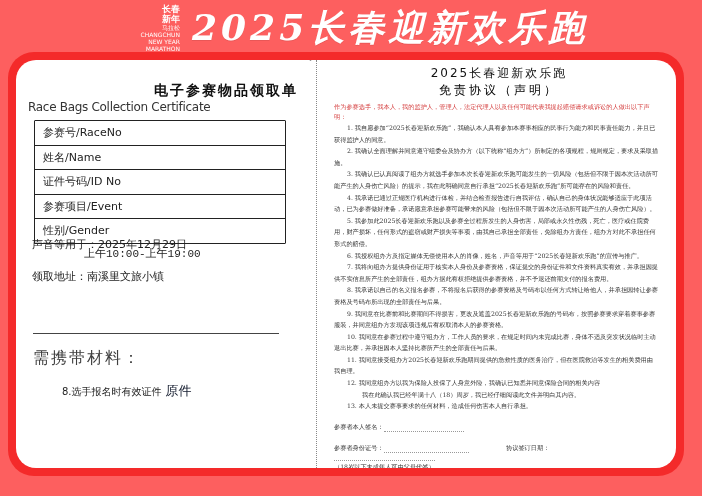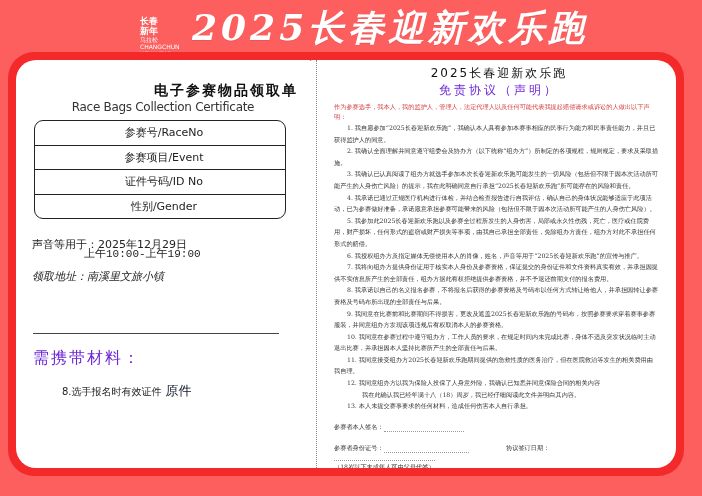--- a/index.html
+++ b/index.html
@@ -1,41 +1,41 @@
 <!DOCTYPE html>
 <html><head>
 <meta charset="utf-8">
 <style>
   html,body{margin:0;padding:0;}
   body{width:702px;height:496px;overflow:hidden;background:#fd5f5f;font-family:"DejaVu Sans","Liberation Sans",sans-serif;position:relative;}
   .banner{position:absolute;left:0;top:0;width:702px;height:56px;}
-  .logo{position:absolute;left:140px;top:16px;width:40px;height:46px;color:#fff;font-size:6px;line-height:7px;text-align:left;}
+  .logo{position:absolute;left:140px;top:4px;width:40px;height:46px;color:#fff;font-size:6px;line-height:7px;text-align:right;}
   .logo .big{font-size:9px;line-height:10px;font-weight:bold;}
   .banner-title{position:absolute;left:192px;top:4px;height:46px;line-height:46px;color:#fff;font-size:36px;font-weight:bold;letter-spacing:4px;font-family:"DejaVu Serif",serif;font-style:italic;text-shadow:0 1px 0 rgba(0,0,0,.08);}
   .card{position:absolute;left:8px;top:52px;width:676px;height:424px;background:#f42a2a;border-radius:26px;}
   .inner{position:absolute;left:8px;top:8px;width:660px;height:408px;background:#fff;border-radius:20px;overflow:hidden;}
   .cutline{position:absolute;left:300px;top:0;height:408px;border-left:1px dotted #888;}
   .scissors{position:absolute;left:293px;top:-8px;font-size:11px;color:#333;}
   
   .left{position:absolute;left:12px;top:0;width:270px;height:408px;}
   .ltitle{position:absolute;left:0;width:270px;top:22px;text-align:right;font-size:14px;font-weight:bold;color:#111;letter-spacing:2px;}
-  .lsub{position:absolute;left:0;width:270px;top:40px;text-align:center;font-size:12px;color:#333;letter-spacing:-0.3px;}
-  .table{position:absolute;left:6px;top:60px;width:250px;border:1.5px solid #222;border-radius:9px;overflow:hidden;text-align:center;}
+  .lsub{position:absolute;left:0;width:270px;top:40px;font-size:12px;color:#333;letter-spacing:-0.3px;}
+  .table{position:absolute;left:6px;top:60px;width:250px;border:1.5px solid #222;border-radius:1px;overflow:hidden;}
   .row{height:23.5px;line-height:23.5px;border-bottom:1.5px solid #222;padding-left:8px;font-size:11px;color:#222;}
   .row:last-child{border-bottom:none;}
   .info{position:absolute;left:4px;font-size:11px;color:#222;}
   .hr{position:absolute;left:5px;top:273px;width:246px;border-top:1px solid #444;}
-  .need{position:absolute;left:5px;top:288px;font-size:16px;color:#6d28d9;letter-spacing:2px;}
+  .need{position:absolute;left:5px;top:288px;font-size:16px;color:#404040;letter-spacing:2px;}
   .item1{position:absolute;left:34px;top:322px;font-size:10px;color:#222;}
   .item1 .red{color:#0f172a;font-size:13px;margin-left:4px;}
   .tip{position:absolute;left:5px;top:348px;width:252px;font-size:10px;line-height:21px;color:#222;}
   
   .right{position:absolute;left:318px;top:0;width:330px;height:408px;}
   .rtitle{position:absolute;left:0;width:330px;top:5px;text-align:center;font-size:12px;color:#111;letter-spacing:2px;}
-  .rsub{position:absolute;left:0;width:330px;top:22px;text-align:center;font-size:12px;color:#6d28d9;letter-spacing:3px;}
+  .rsub{position:absolute;left:0;width:330px;top:22px;text-align:center;font-size:12px;color:#000000;letter-spacing:3px;}
   .intro{position:absolute;left:0;top:42px;width:325px;font-size:6.2px;line-height:10px;color:#d43a3a;font-family:"DejaVu Serif",serif;}
   .clauses{position:absolute;left:0;top:62px;width:325px;font-size:6.2px;line-height:11.6px;color:#333;font-family:"DejaVu Serif",serif;}
   .clauses p{margin:0;text-indent:13px;}
   .clauses p.ind2{text-indent:28px;}
   .sig{position:absolute;left:0;font-size:6.2px;color:#333;font-family:"DejaVu Serif",serif;}
   .line{display:inline-block;border-bottom:1px dotted #999;vertical-align:bottom;}
 </style>
 </head>
 <body>
 
@@ -54,29 +54,30 @@
 <div class="card">
   <div class="inner">
     <div class="cutline"></div>
     <div class="scissors">✂</div>
 
     <div class="left">
       <div class="ltitle">电子参赛物品领取单</div>
       <div class="lsub">Race Bags Collection Certificate</div>
       <div class="table">
         <div class="row">参赛号/RaceNo</div>
+        <div class="row">姓名/Name</div>
+        <div class="row">证件号码/ID No</div>
         <div class="row">参赛项目/Event</div>
-        <div class="row">证件号码/ID No</div>
         <div class="row">性别/Gender</div>
       </div>
       <div class="info" style="top:177px;">
         <span>声音等用于：</span><span>2025年12月29日</span>
       </div>
       <div class="info" style="top:186px;left:56px;font-family:Liberation Mono, monospace;">上午10:00-上午19:00</div>
-      <div class="info" style="top:209px;font-style:italic;">
+      <div class="info" style="top:209px;">
         <span>领取地址：</span><span>南溪里文旅小镇</span>
       </div>
       <div class="hr"></div>
       <div class="need">需携带材料：</div>
       <div class="item1">
         <span>8.选手报名时有效证件</span><span class="red">原件</span>
       </div>
     </div>
 
     <div class="right">

